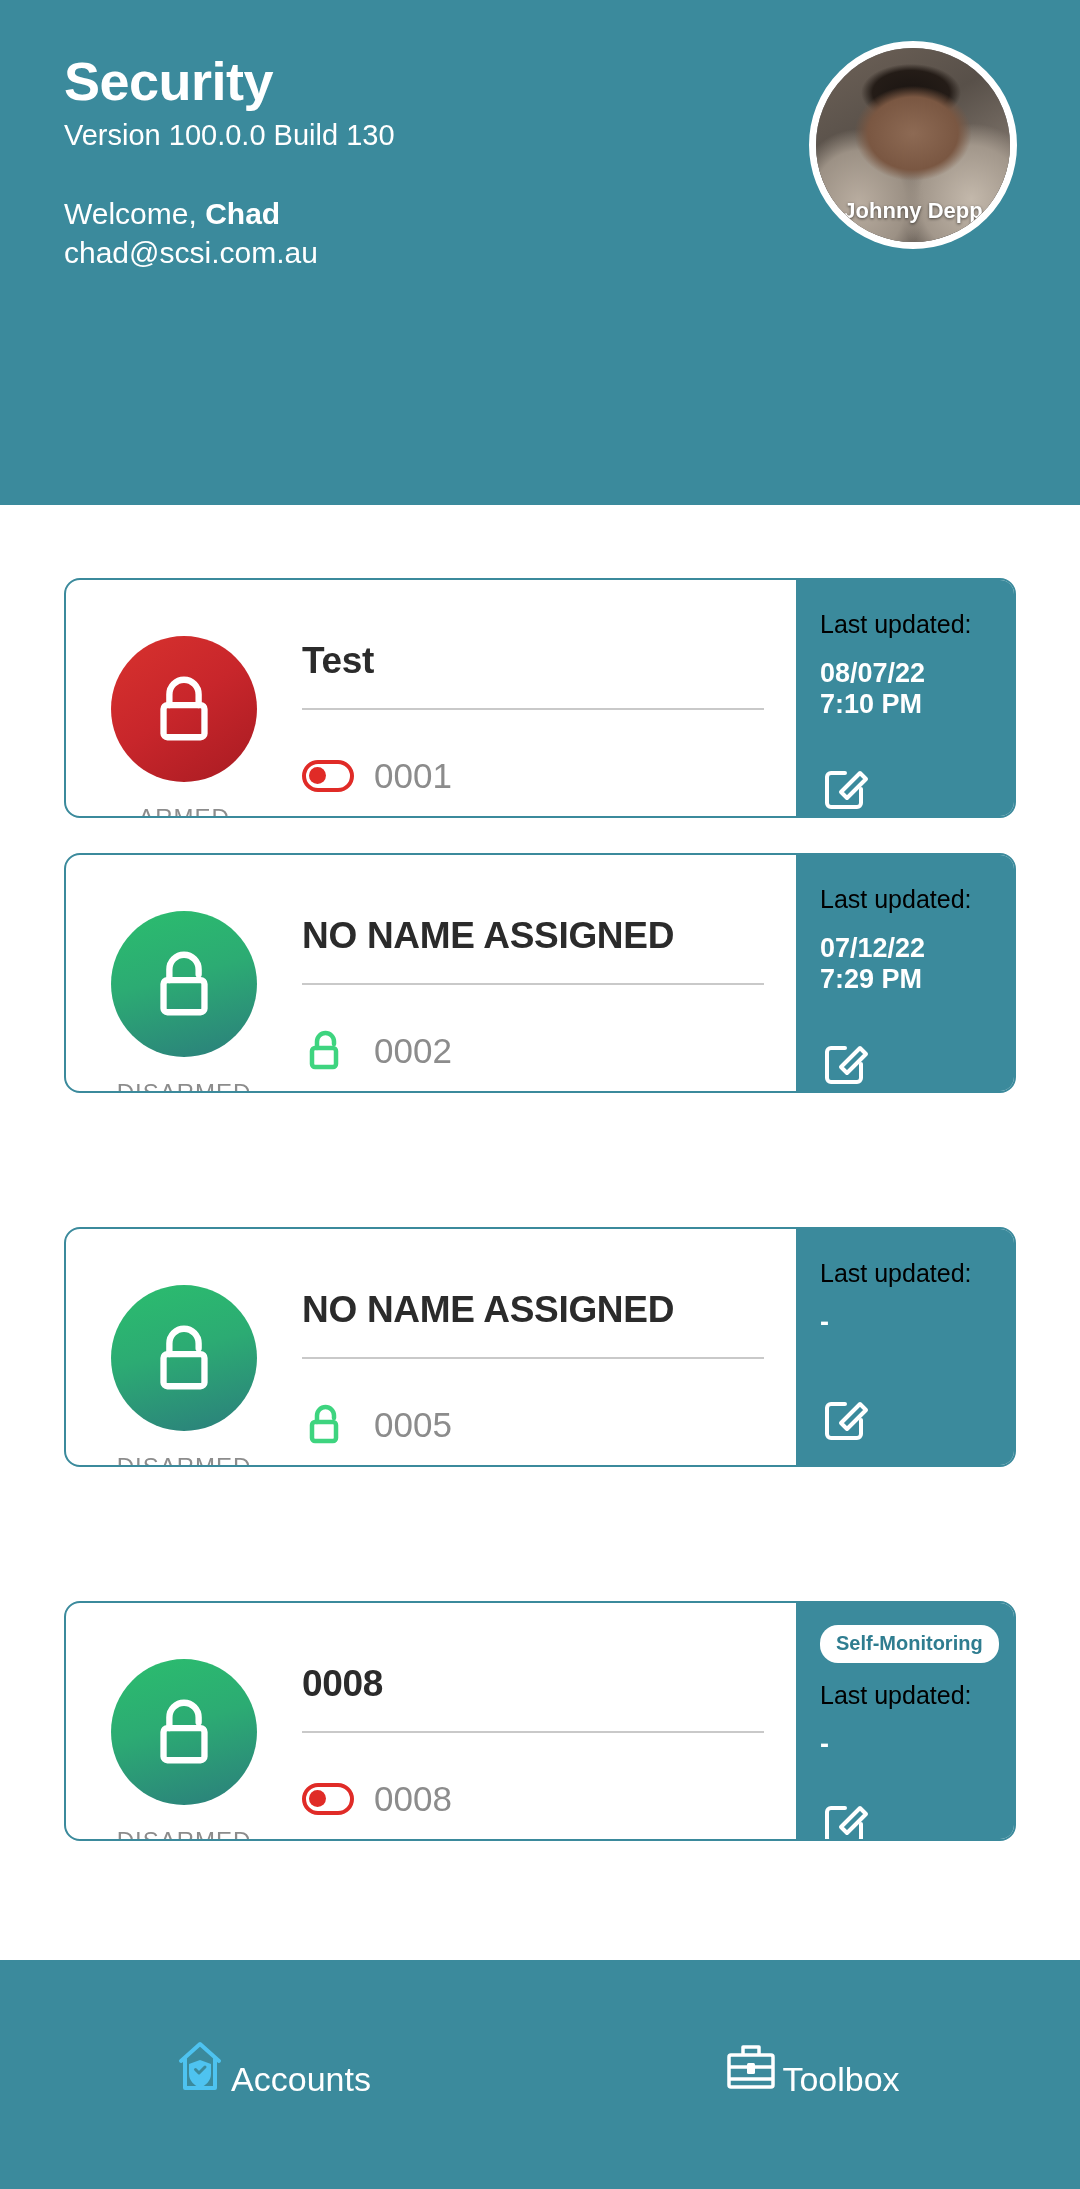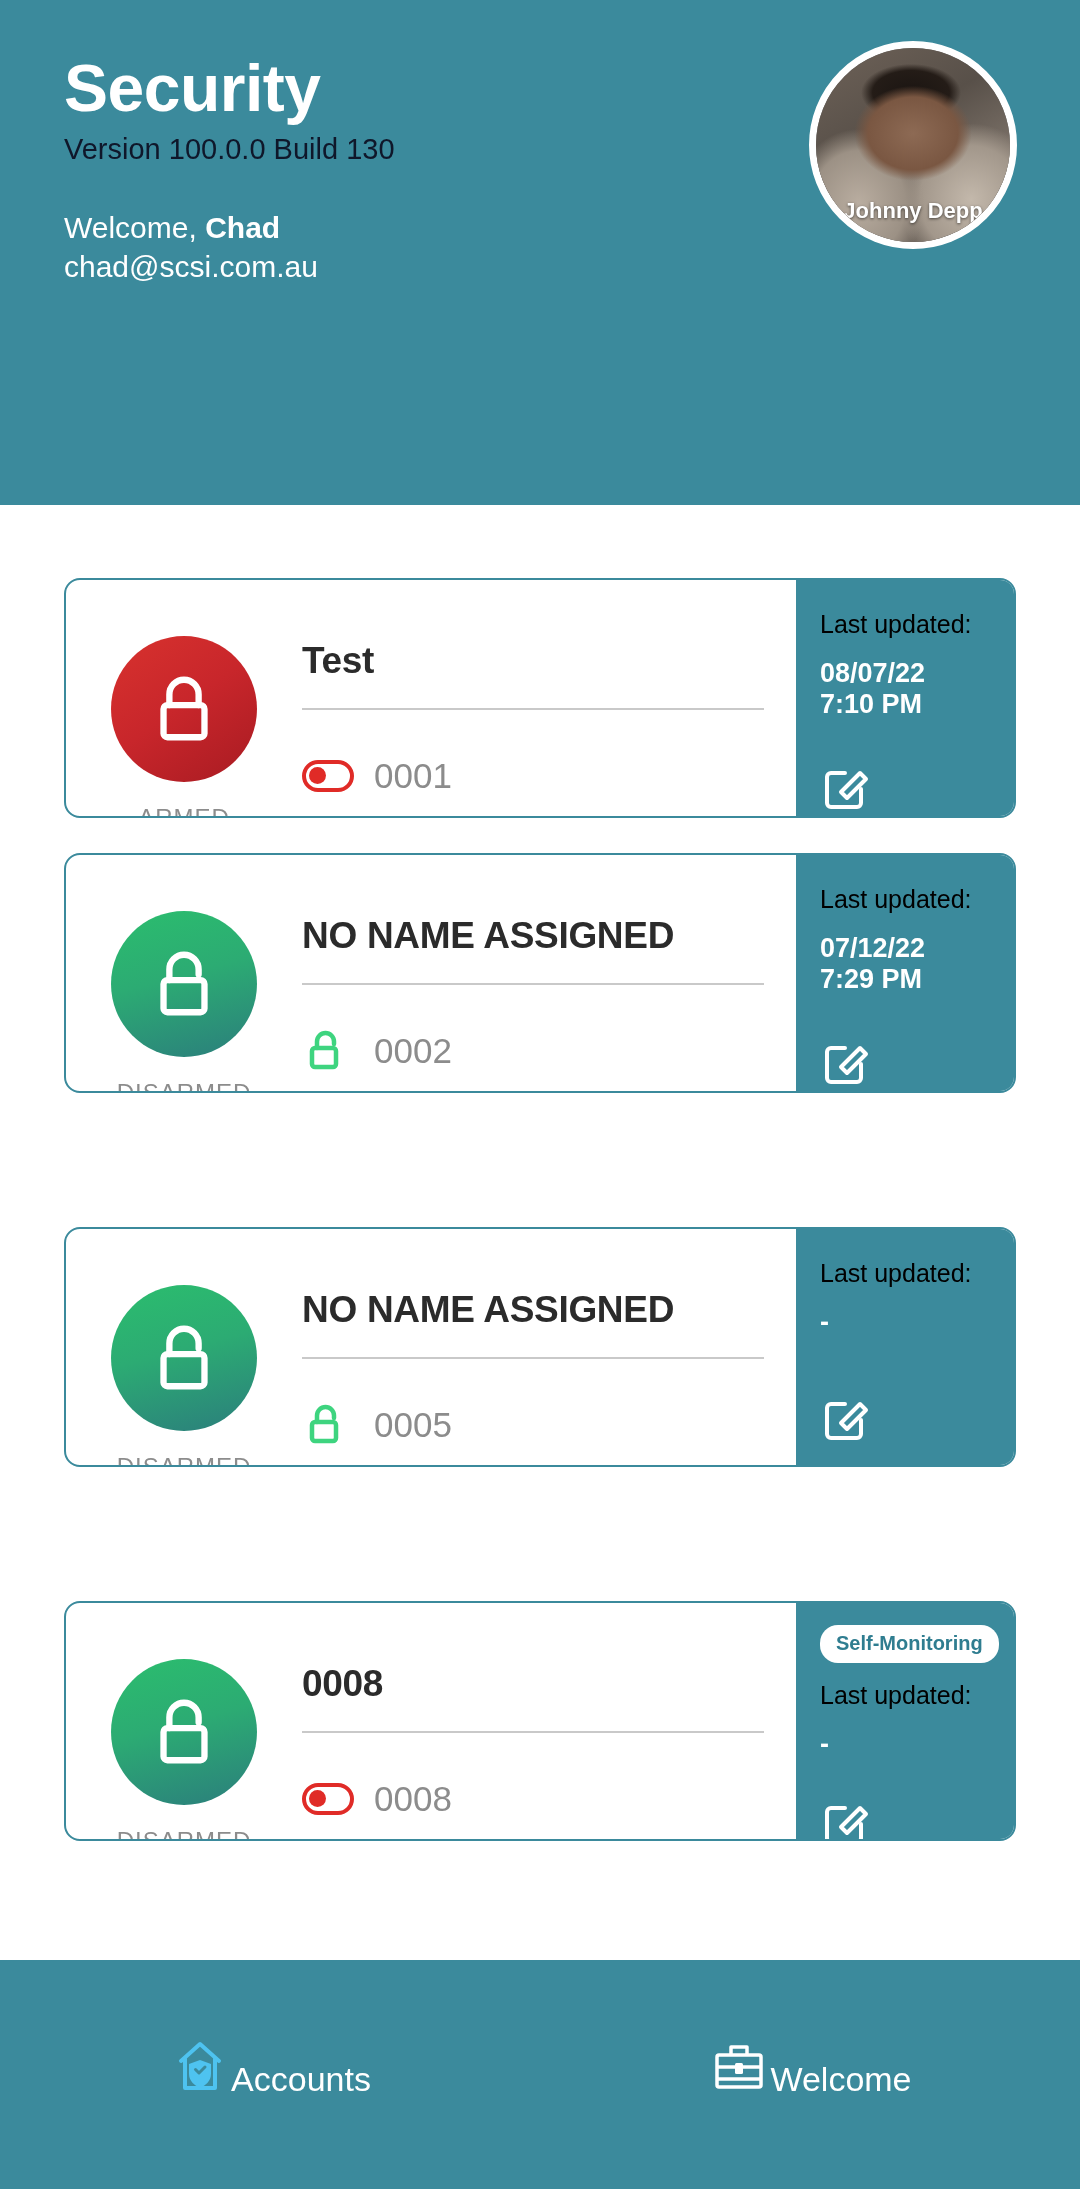--- a/index.html
+++ b/index.html
@@ -20,30 +20,30 @@
   .header {
     position: absolute;
     top: 0; left: 0;
     width: 1080px;
     height: 505px;
     background: #3b8a9c;
     padding: 52px 64px 0 64px;
   }
 
   .app-title {
-    font-size: 66px;
+    font-size: 54px;
     font-weight: bold;
     color: #ffffff;
     letter-spacing: -0.5px;
     line-height: 1.1;
   }
 
   .app-version {
     font-size: 29px;
-    color: #0f172a;
+    color: #ffffff;
     margin-top: 8px;
     font-weight: normal;
   }
 
   .welcome-block { margin-top: 42px; }
 
   .welcome-line {
     font-size: 30px;
     color: #ffffff;
     line-height: 1.3;
@@ -488,15 +488,15 @@
   <div class="nav-item">
     <span class="nav-icon">
       <svg viewBox="0 0 62 62" fill="none" xmlns="http://www.w3.org/2000/svg">
         <rect x="9" y="20" width="44" height="32" rx="2" stroke="#ffffff" stroke-width="3.5"></rect>
         <path d="M23 20 V12 h16 v8" stroke="#ffffff" stroke-width="3.5" stroke-linejoin="round"></path>
         <path d="M9 32 H53" stroke="#ffffff" stroke-width="3.5"></path>
         <path d="M9 44 H53" stroke="#ffffff" stroke-width="3.5"></path>
         <rect x="27" y="28" width="8" height="11" rx="1.5" fill="#ffffff"></rect>
       </svg>
     </span>
-    <span class="nav-label">Welcome</span>
+    <span class="nav-label">Toolbox</span>
   </div>
 </div>
 
 </body></html>

